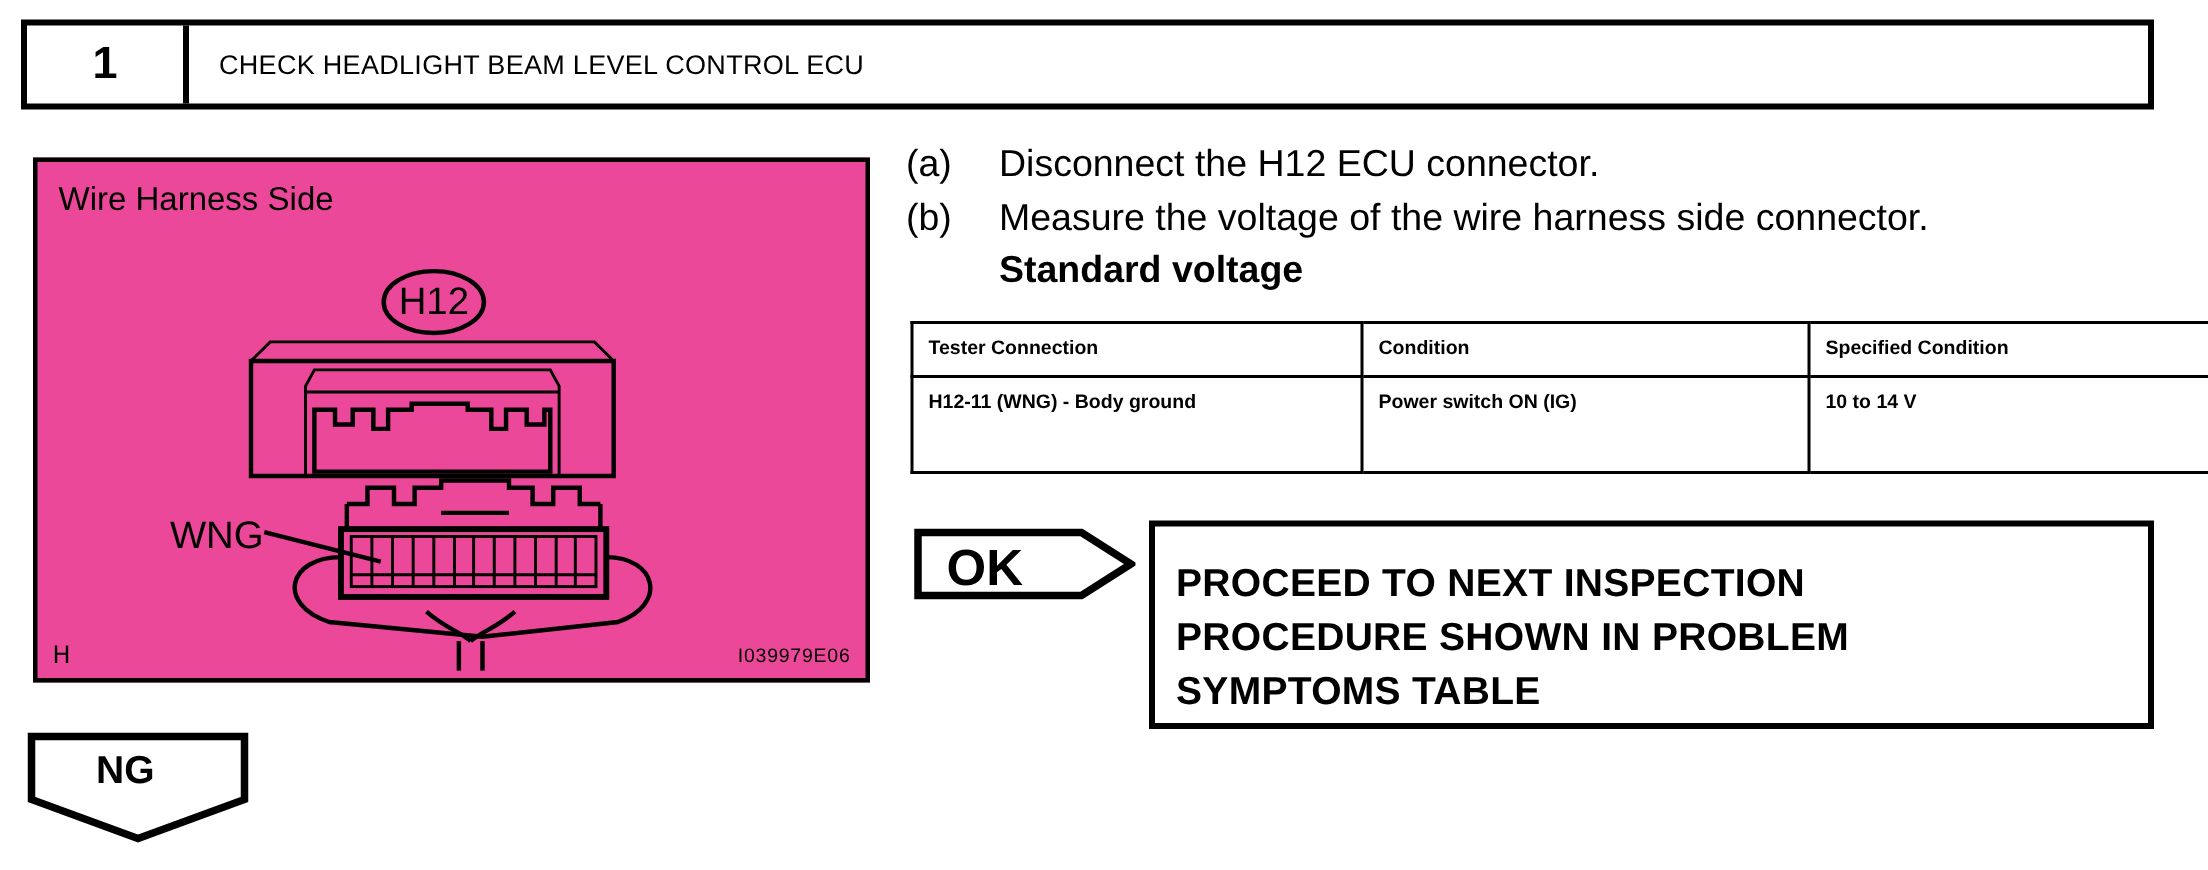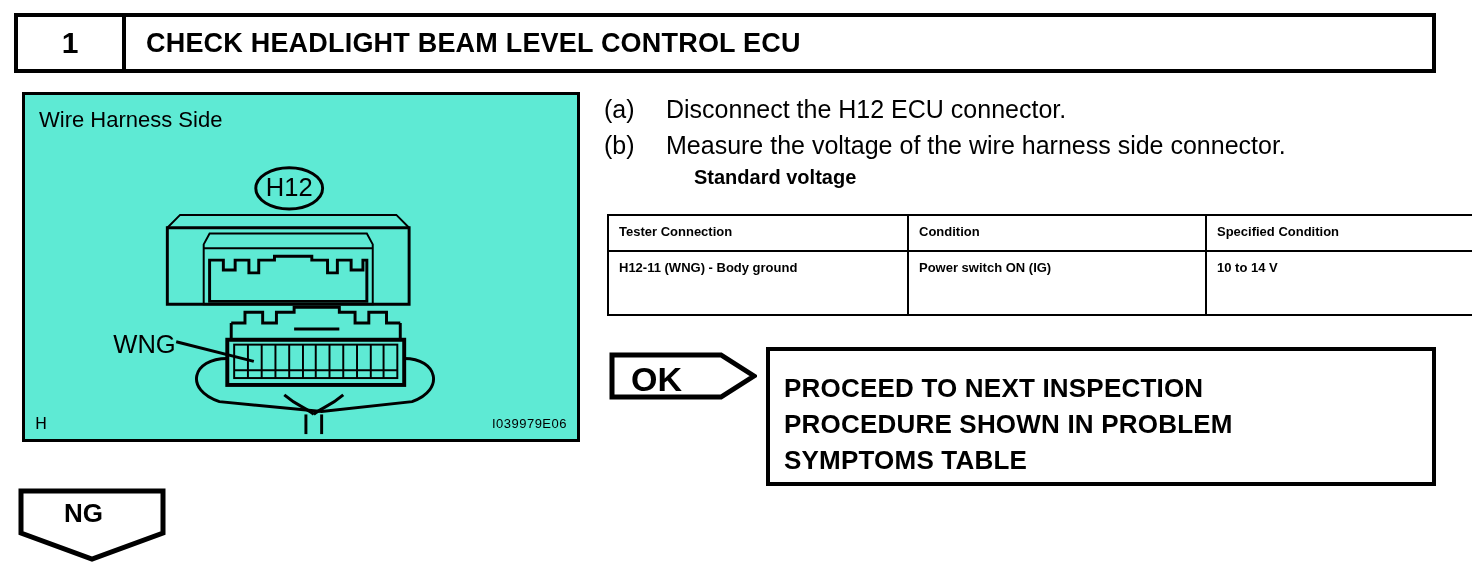--- a/index.html
+++ b/index.html
@@ -42,35 +42,35 @@
     line-height: 1;
   }
   #step-title-cell {
     flex: 1;
     display: flex;
     align-items: center;
     padding-left: 20px;
     box-sizing: border-box;
   }
   #step-title-cell span {
-    font-size: 27px;
-    font-weight: bold;
+    font-size: 18px;
+    font-weight: normal;
     letter-spacing: 0.2px;
   }
 
   
   #figure-panel {
     position: absolute;
     left: 22px;
-    top: 92px;
+    top: 105px;
     width: 558px;
     height: 350px;
     border: 3px solid #000;
     box-sizing: border-box;
-    background: #5eead4;
+    background: #ec4899;
   }
   #figure-caption {
     position: absolute;
     left: 14px;
     top: 12px;
     font-size: 22px;
   }
   #figure-code {
     position: absolute;
     right: 10px;
@@ -105,22 +105,22 @@
     align-items: flex-start;
     font-size: 25px;
     line-height: 1.42;
   }
   .instruction-marker {
     width: 62px;
     flex: none;
   }
   .instruction-text { flex: 1; }
   #standard-voltage-label {
-    margin-left: 90px;
-    font-size: 20px;
+    margin-left: 62px;
+    font-size: 25px;
     font-weight: bold;
     line-height: 1.42;
   }
 
   
   #spec-table {
     position: absolute;
     left: 607px;
     top: 214px;
     width: 828px;

